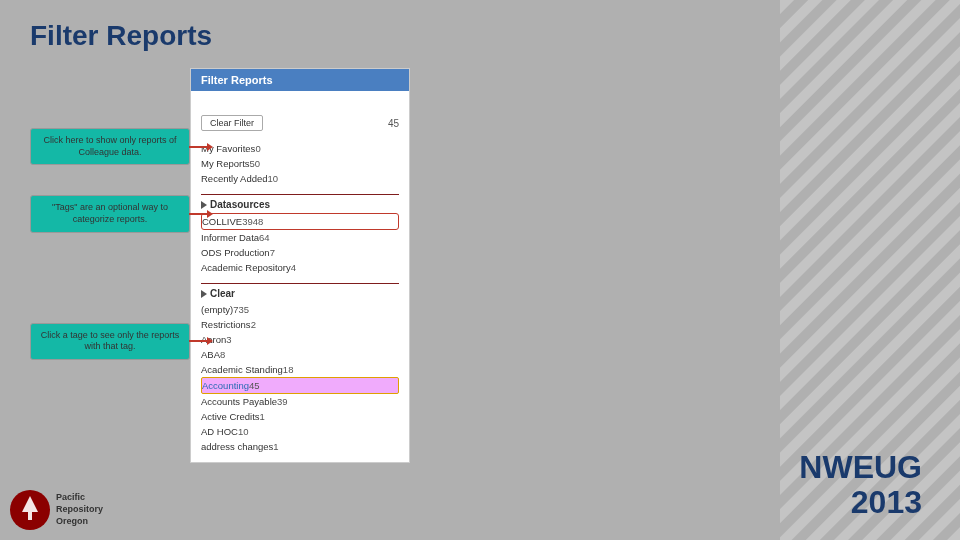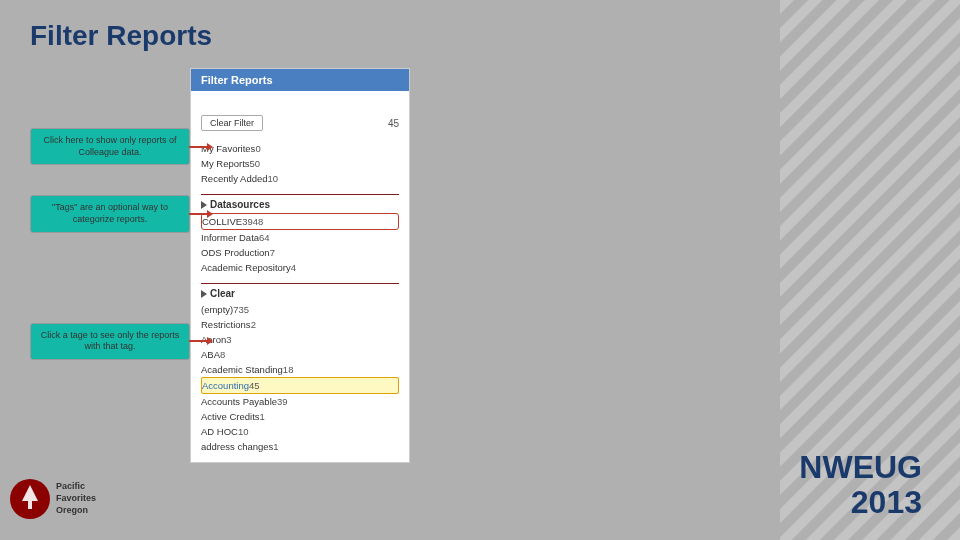--- a/index.html
+++ b/index.html
@@ -157,38 +157,38 @@
 
     .triangle {
       width: 0; height: 0;
       border-top: 4px solid transparent;
       border-bottom: 4px solid transparent;
       border-left: 6px solid #555;
       display: inline-block;
     }
 
     .highlighted-row {
-      background: #fef9c3;
+      background: #f0abfc;
       border: 1px solid #e0a000;
       border-radius: 2px;
     }
 
     .highlighted-row .filter-row-label {
       color: #2a6cb5;
     }
 
     .circled {
       border: 1.5px solid #c0392b;
       border-radius: 3px;
     }
 
     
     .bottom-area {
       position: absolute;
-      bottom: 21px;
+      bottom: 10px;
       left: 10px;
       display: flex;
       align-items: flex-start;
       gap: 8px;
     }
 
     .logo-area {
       display: flex;
       align-items: center;
       gap: 6px;
@@ -387,21 +387,21 @@
       <div class="logo-circle">
         <svg width="36" height="36" viewBox="0 0 36 36" xmlns="http://www.w3.org/2000/svg">
 
           <circle cx="18" cy="18" r="18" fill="#8B0000"></circle>
           <polygon points="18,4 26,20 10,20" fill="white" opacity="0.9"></polygon>
           <rect x="16" y="20" width="4" height="8" fill="white" opacity="0.9"></rect>
         </svg>
       </div>
       <div class="logo-text">
         <div>Pacific</div>
-        <div>Favorites</div>
+        <div>Repository</div>
         <div>Oregon</div>
       </div>
     </div>
   </div>
 
 </div>
 
 <div class="nweug-text">
   <div>NWEUG</div>
   <div>2013</div>

